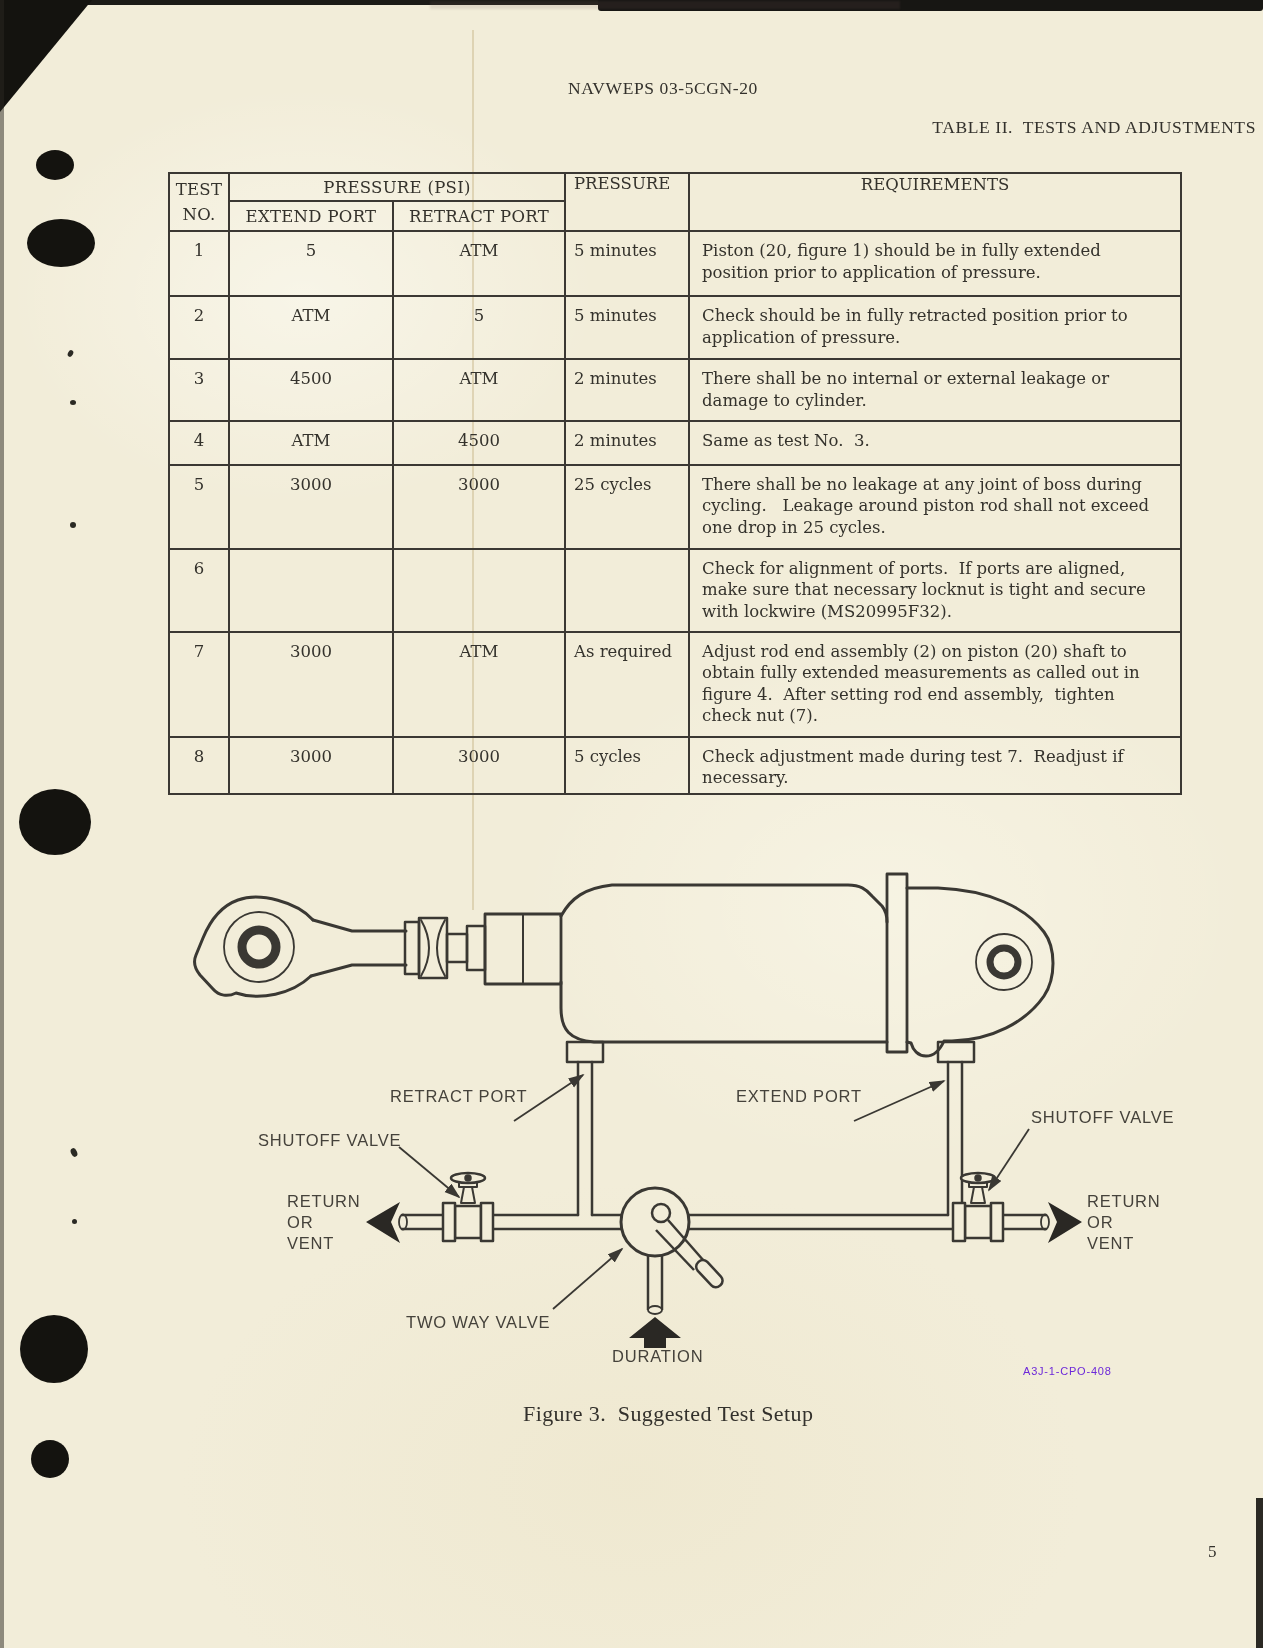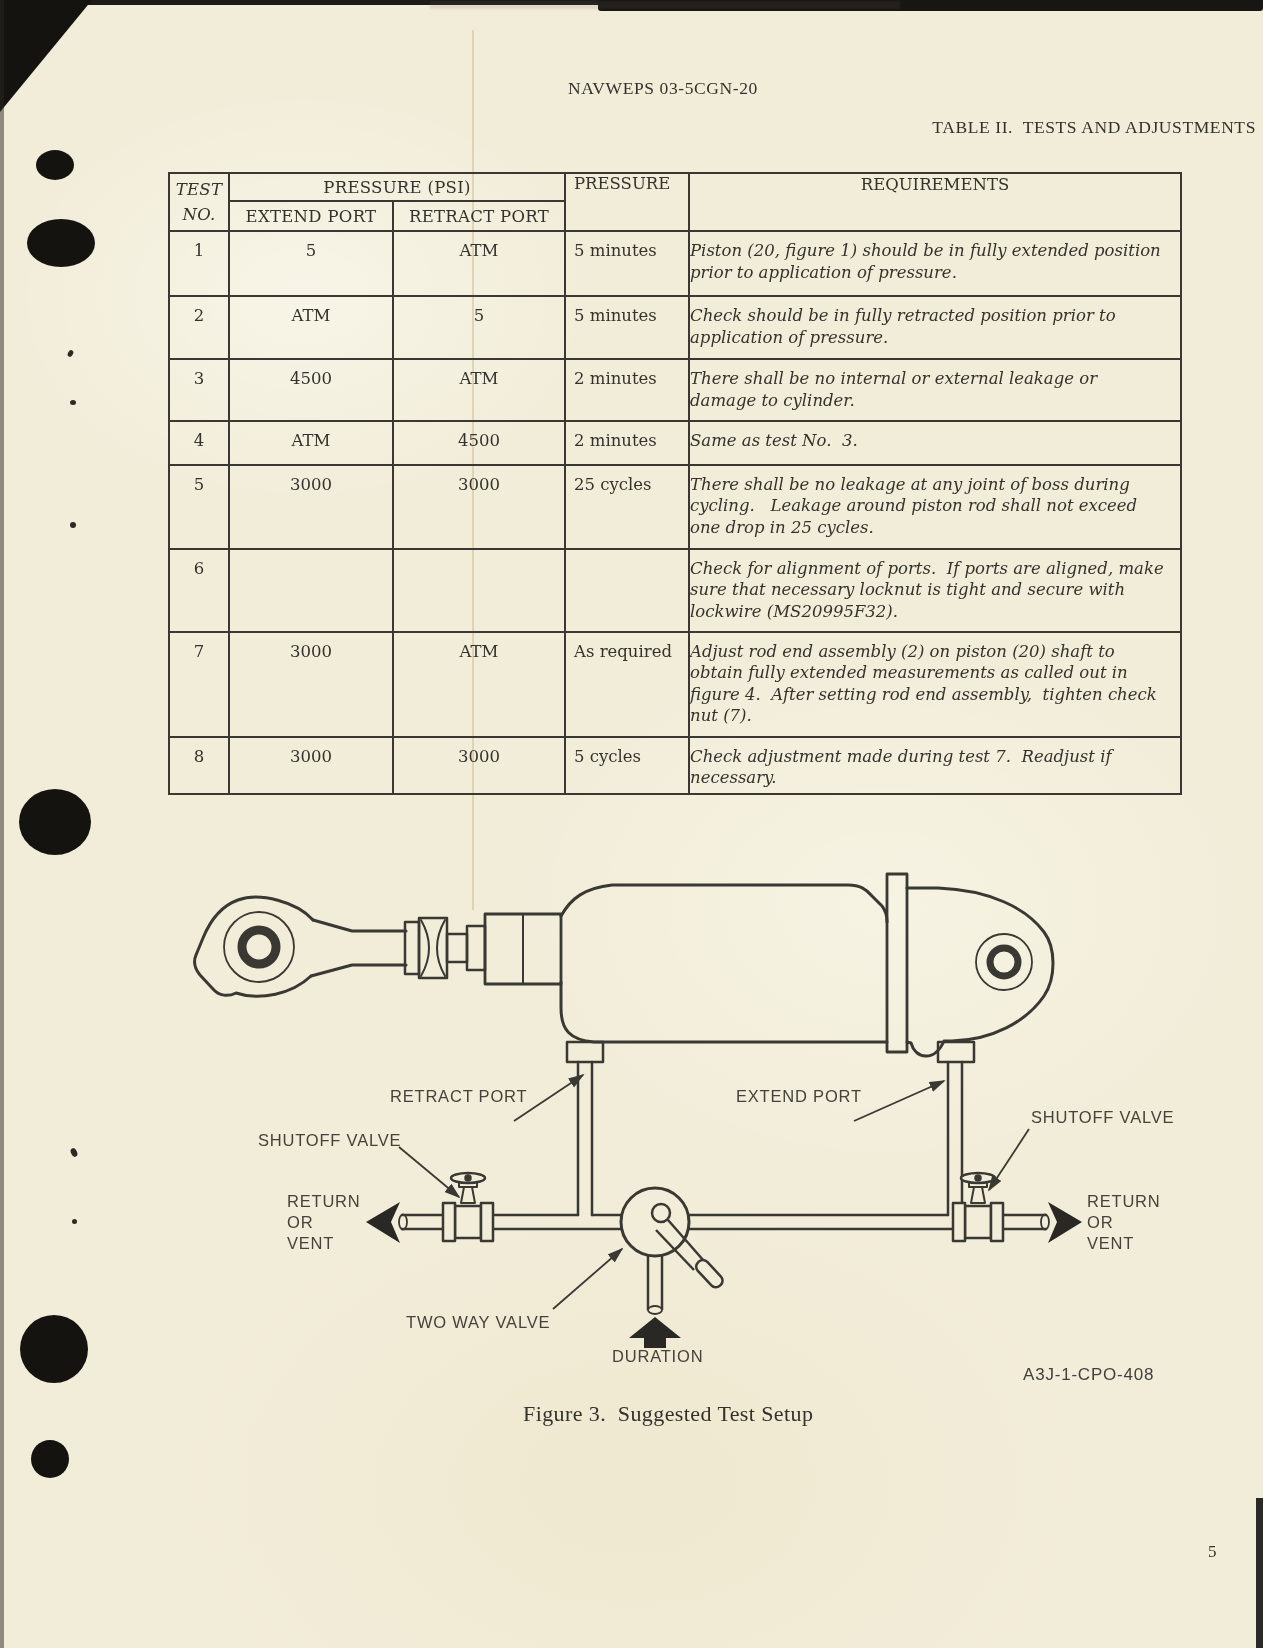--- a/index.html
+++ b/index.html
@@ -29,34 +29,34 @@
   .doc-header{left:70px;top:78px;width:1186px;text-align:center;
     font-size:17.5px;letter-spacing:.6px;white-space:pre-wrap;}
   .table-title{left:70px;top:117px;width:1186px;text-align:right;
     font-size:17.5px;letter-spacing:.6px;white-space:pre-wrap;}
   
   table.tests{position:absolute;left:168px;top:172px;width:1012px;
     border-collapse:collapse;table-layout:fixed;
     font-family:"DejaVu Serif", serif;font-size:16.5px;color:#34322c;}
   table.tests td{border:2px solid #3b3833;vertical-align:top;}
   table.tests .hc{text-align:center;vertical-align:middle;letter-spacing:.3px;}
-  td.testno-cell{text-align:center;line-height:25px;font-style:italic;}
+  td.testno-cell{text-align:center;line-height:25px;}
   td.dur-head{vertical-align:bottom;padding:0 0 5px 8px;}
   td.req-head{vertical-align:bottom;text-align:center;padding-bottom:5px;}
   td.num{text-align:center;padding-top:8px;line-height:21.5px;}
   td.dur{padding:8px 2px 12px 8px;line-height:21.5px;white-space:pre-wrap;}
-  td.req{padding:8px 14px 4px 0;line-height:21.5px;white-space:pre-wrap;font-style:italic;}
+  td.req{padding:8px 14px 4px 12px;line-height:21.5px;white-space:pre-wrap;}
   tr.hr1{height:28px;} tr.hr2{height:30px;}
   tr.r1{height:65px;} tr.r2{height:63px;} tr.r3{height:62px;} tr.r4{height:38px;}
   tr.r5{height:84px;} tr.r6{height:83px;} tr.r7{height:105px;} tr.r8{height:52px;}
   
   .dlabel{font-family:"Liberation Sans", sans-serif;font-size:16.5px;
     letter-spacing:.8px;color:#45423b;white-space:pre-line;line-height:21px;}
-  .fig-id{font-family:"Liberation Sans", sans-serif;font-size:17px;
-    letter-spacing:.8px;color:#404040;}
+  .fig-id{font-family:"Liberation Sans", sans-serif;font-size:11px;
+    letter-spacing:.8px;color:#6d28d9;}
   .fig-caption{font-size:22px;letter-spacing:.4px;white-space:pre-wrap;}
   .page-num{font-size:17px;}
   svg.diagram{position:absolute;left:0;top:0;}
 </style>
 </head>
 <body>
 
 <div class="abs edge-top-a"></div>
 <div class="abs edge-top-b"></div>
 <div class="abs corner-triangle"></div>

